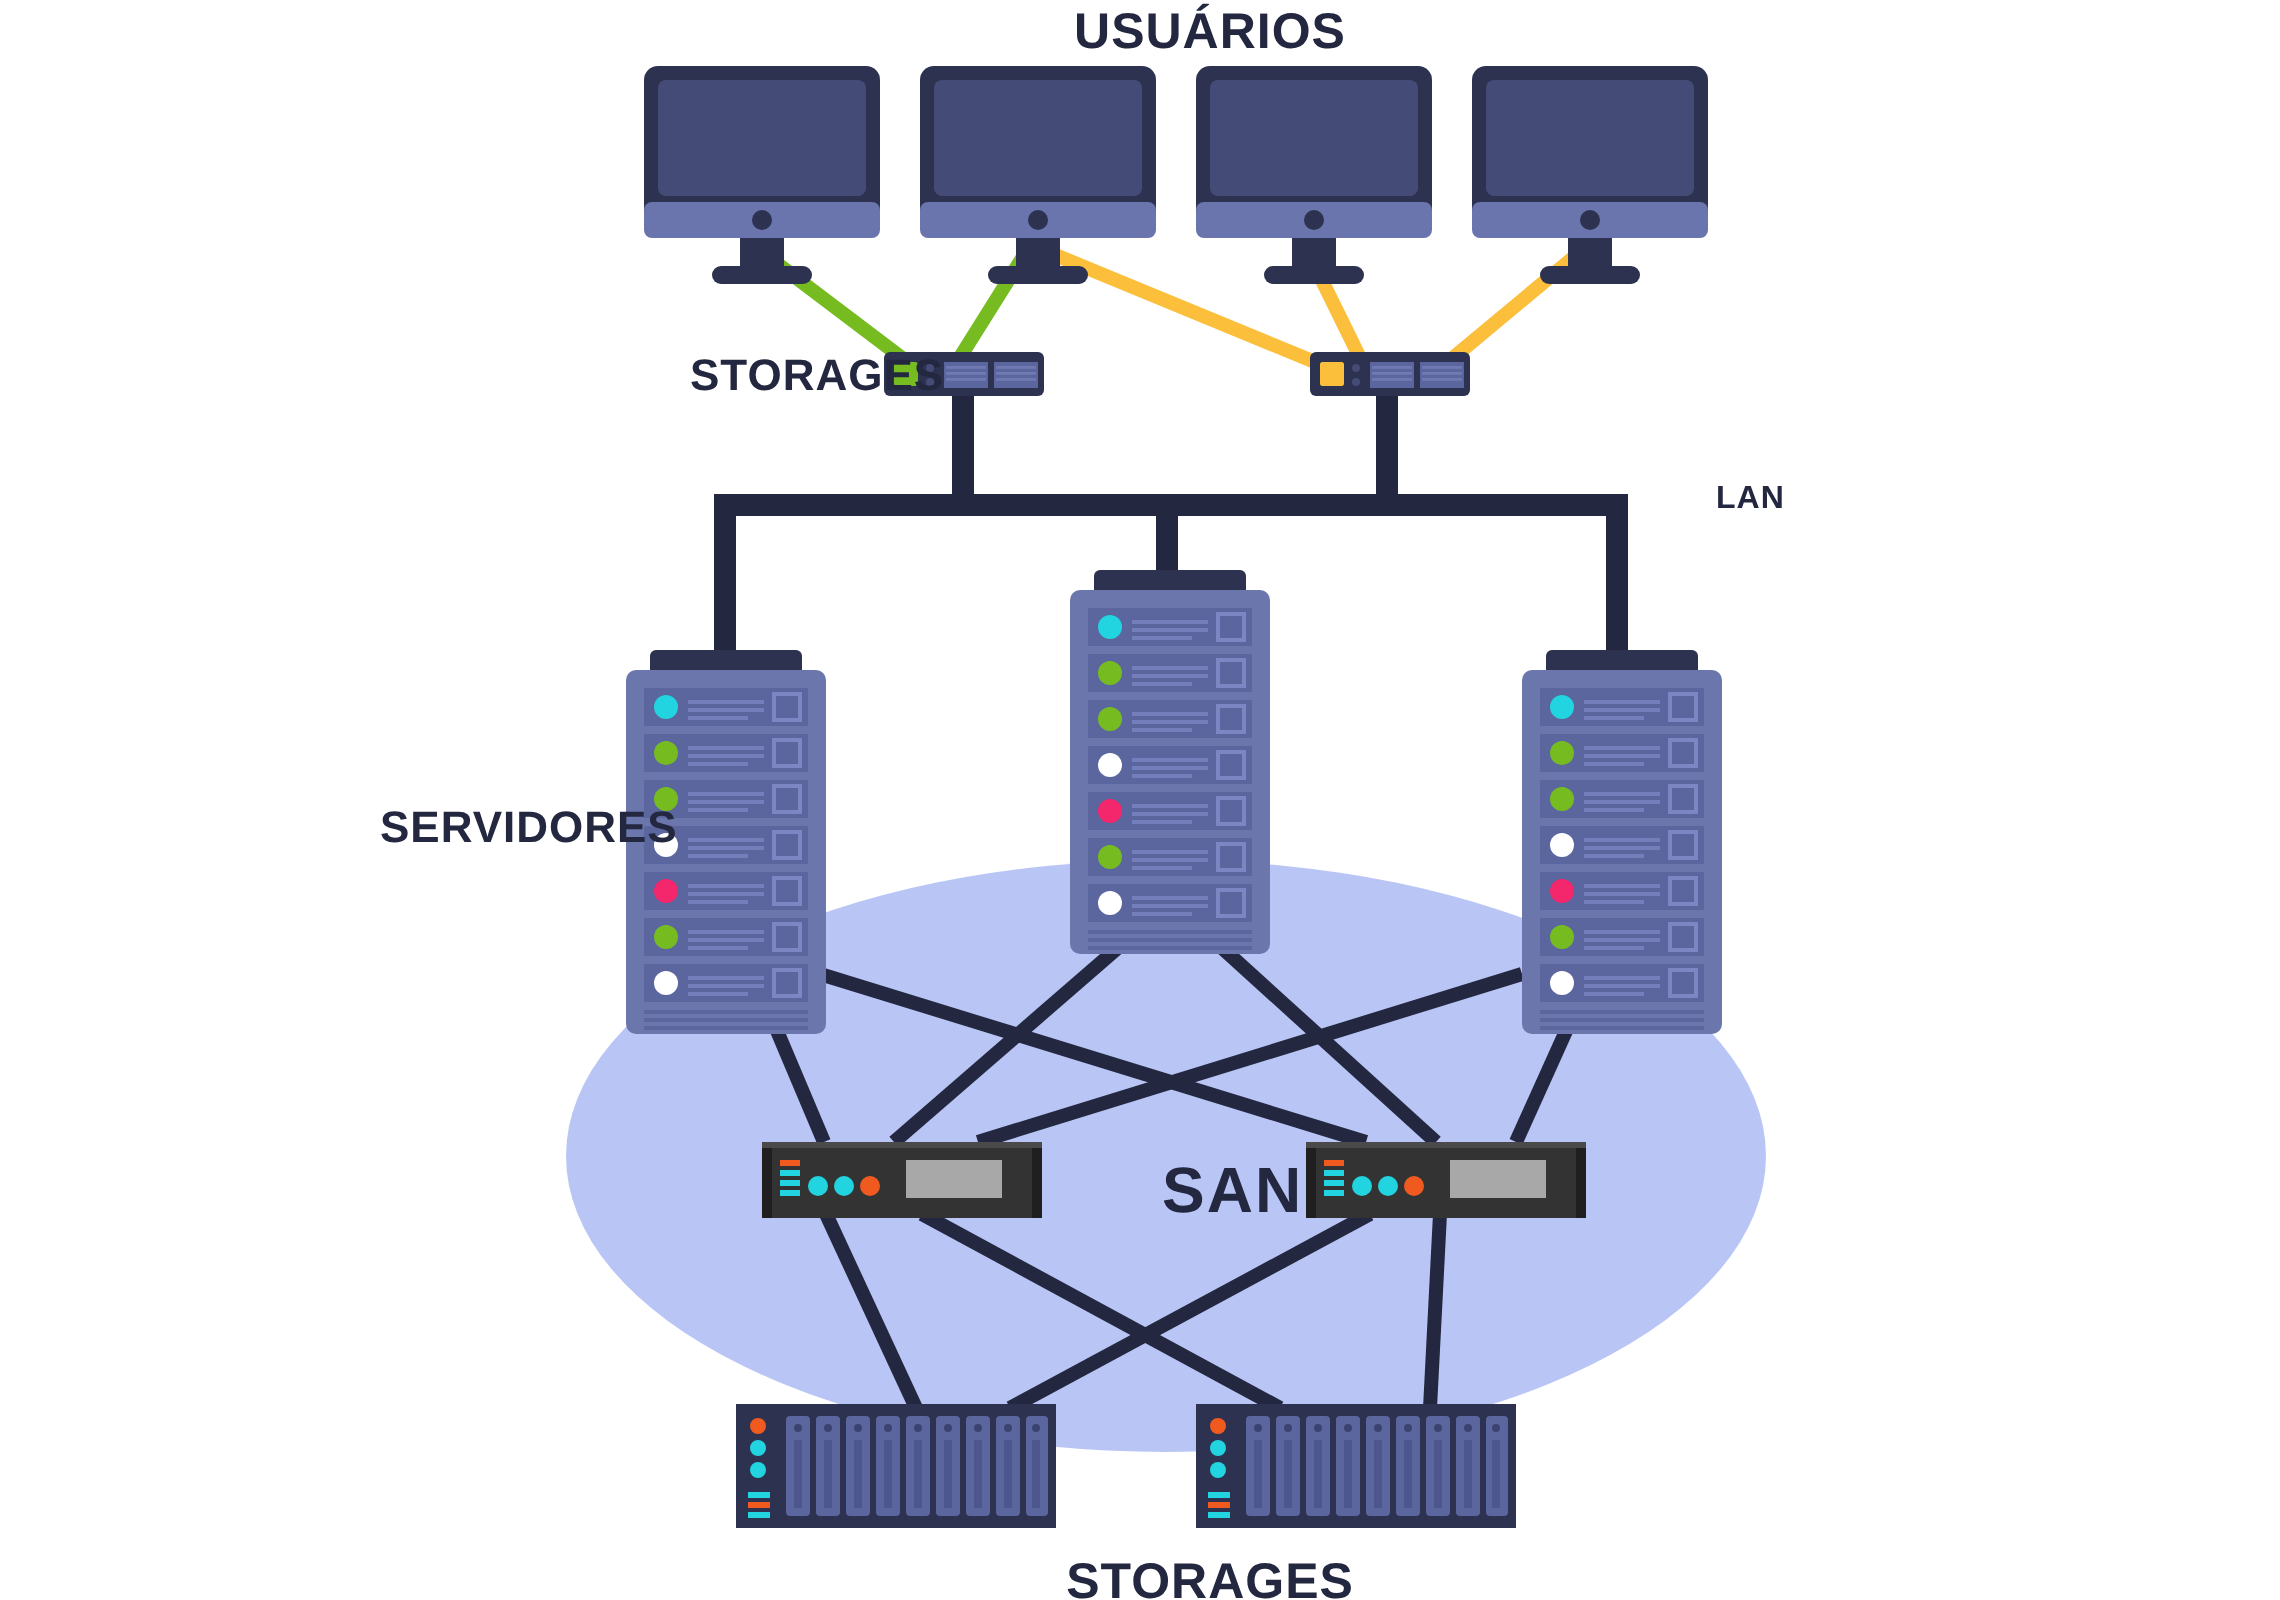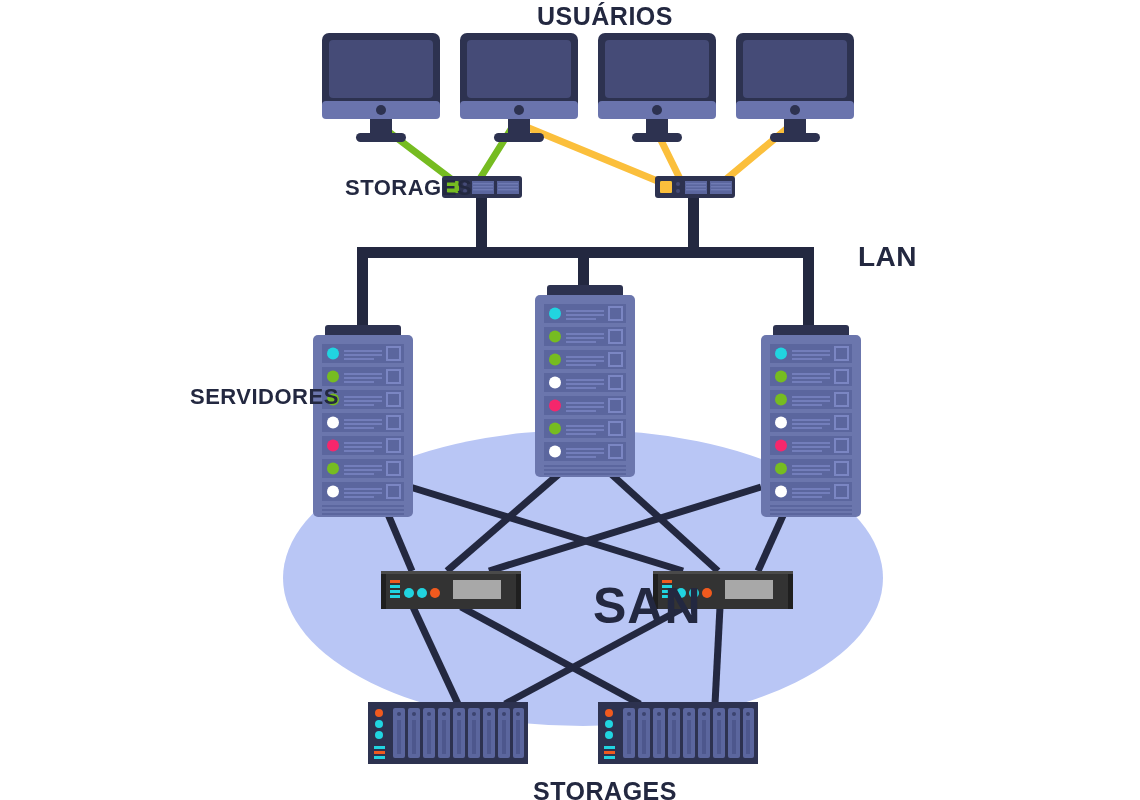--- a/index.html
+++ b/index.html
@@ -4,23 +4,23 @@
 <style>
   html,body{margin:0;padding:0;background:#ffffff;}
   body{width:1140px;height:800px;overflow:hidden;
        font-family:"Liberation Sans",sans-serif;}
   #stage{position:relative;width:1140px;height:800px;background:#fff;}
   #svg{position:absolute;inset:0;width:1140px;height:800px;}
   .lbl{position:absolute;color:#232840;font-weight:bold;letter-spacing:.5px;
        white-space:nowrap;font-family:"Liberation Sans",sans-serif;padding-left:35px;}
   #lbl-usuarios{left:0;top:2px;width:1140px;text-align:center;font-size:25px;}
   #lbl-switches{left:310px;top:175px;font-size:22px;}
-  #lbl-lan{left:823px;top:241px;font-size:28px;text-align:right;}
-  #lbl-servidores{left:155px;top:384px;font-size:22px;}
-  #lbl-san{left:546px;top:577px;font-size:50px;letter-spacing:1px;margin-left:12px;}
+  #lbl-lan{left:823px;top:241px;font-size:16px;text-align:right;}
+  #lbl-servidores{left:155px;top:401px;font-size:22px;}
+  #lbl-san{left:546px;top:577px;font-size:32px;letter-spacing:1px;}
   #lbl-storages{left:0;top:777px;width:1140px;text-align:center;font-size:25px;}
 </style>
 </head>
 <body>
 
 <div id="stage">
 
   <svg id="svg" viewBox="0 0 1140 800">
     <defs>
       <g id="monitor-shape">

